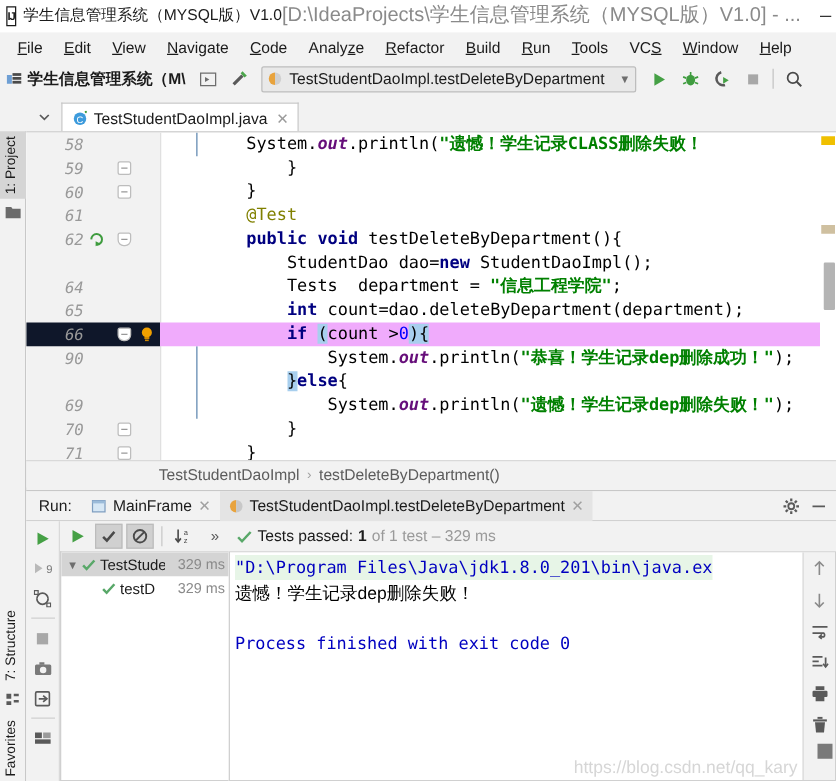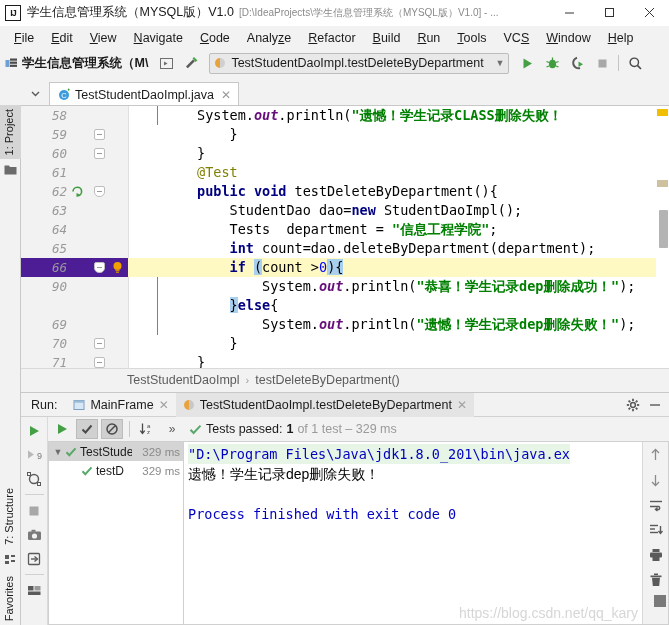--- a/index.html
+++ b/index.html
@@ -17,21 +17,21 @@
   .titlebar {
     height: 26px; background: #ffffff; display: flex; align-items: center;
     padding-left: 5px; border-bottom: 1px solid #ffffff;
   }
   .ij-logo {
     width: 16px; height: 16px; background: #ffffff; border: 1px solid #1b1b1b;
     color: #1b1b1b; font-size: 9px; font-weight: bold; line-height: 14px;
     text-align: center; margin-right: 6px; letter-spacing: -1px;
   }
   .title-proj { font-size: 12.5px; color: #1b1b1b; white-space: nowrap; }
-  .title-rest { font-size: 10px; color: #8a8a8a; white-space: nowrap; }
+  .title-rest { font-size: 16px; color: #8a8a8a; white-space: nowrap; }
   .win-btns { margin-left: auto; display: flex; height: 26px; }
   .win-btn {
     width: 40px; height: 26px; display: flex; align-items: center;
     justify-content: center; color: #333; font-size: 13px;
   }
   .win-btn svg { display:block; }
 
   
   .menubar {
     height: 23px; background: #f2f2f2; display: flex; align-items: center;
@@ -117,21 +117,21 @@
   .fold.down { border-radius: 2px 2px 5px 5px; }
   .editor-code {
     position: absolute; left: 107px; top: 0; right: 0; bottom: 0;
     background: #ffffff;
   }
   .cline {
     position: absolute; left: 0; right: 0; height: 19px; line-height: 19px;
     font-family: "DejaVu Sans Mono", monospace; font-size: 13.5px;
     white-space: pre; padding-left: 4px;
   }
-  .hl-line { background: #fef9c3; }
+  .hl-line { background: #f0abfc; }
   .kw { color: #000080; font-weight: bold; }
   .anno { color: #808000; }
   .str { color: #008000; font-weight: bold; }
   .fld { color: #660e7a; font-weight: bold; font-style: italic; }
   .num { color: #0000ff; }
   .pl { color: #000000; }
   .sel { background: #a8cfee; }
   .editor-vline {
     position:absolute; width:1px; background:#e0e0e0; top:0; bottom:0;
   }
@@ -416,30 +416,27 @@
         <div class="gutter-line" style="top: 76px;">
           <div class="lnum">62</div>
           <div style="position: absolute; left: 50px; top: 3px;">
             <svg width="13" height="13" viewBox="0 0 13 13">
               <path d="M2 6.5 A4.3 4.3 0 1 1 6.5 10.8" fill="none" stroke="#3f9c3f" stroke-width="1.6"></path>
               <path d="M5.5 8 L9.5 10 L5.5 12 Z" fill="#3f9c3f"></path>
             </svg>
           </div>
           <div class="fold down"></div>
         </div>
-        <div class="gutter-line" style="top: 95px;">
-          <div class="lnum">63</div>
-        </div>
         <div class="gutter-line" style="top: 114px;">
           <div class="lnum">64</div>
         </div>
         <div class="gutter-line" style="top: 133px;">
           <div class="lnum">65</div>
         </div>
-        <div class="gutter-line" style="top: 152px; background: #4c1d95;">
+        <div class="gutter-line" style="top: 152px; background: #0f172a;">
           <div class="lnum">66</div>
           <div style="position: absolute; left: 90px; top: 3px;">
             <svg width="13" height="13" viewBox="0 0 13 13">
               <circle cx="6.5" cy="5" r="4" fill="#f0a000"></circle>
               <rect x="4.5" y="8.6" width="4" height="1.6" fill="#d08800"></rect>
               <rect x="5" y="10.6" width="3" height="1.3" fill="#d08800"></rect>
             </svg>
           </div>
           <div class="fold down"></div>
         </div>

